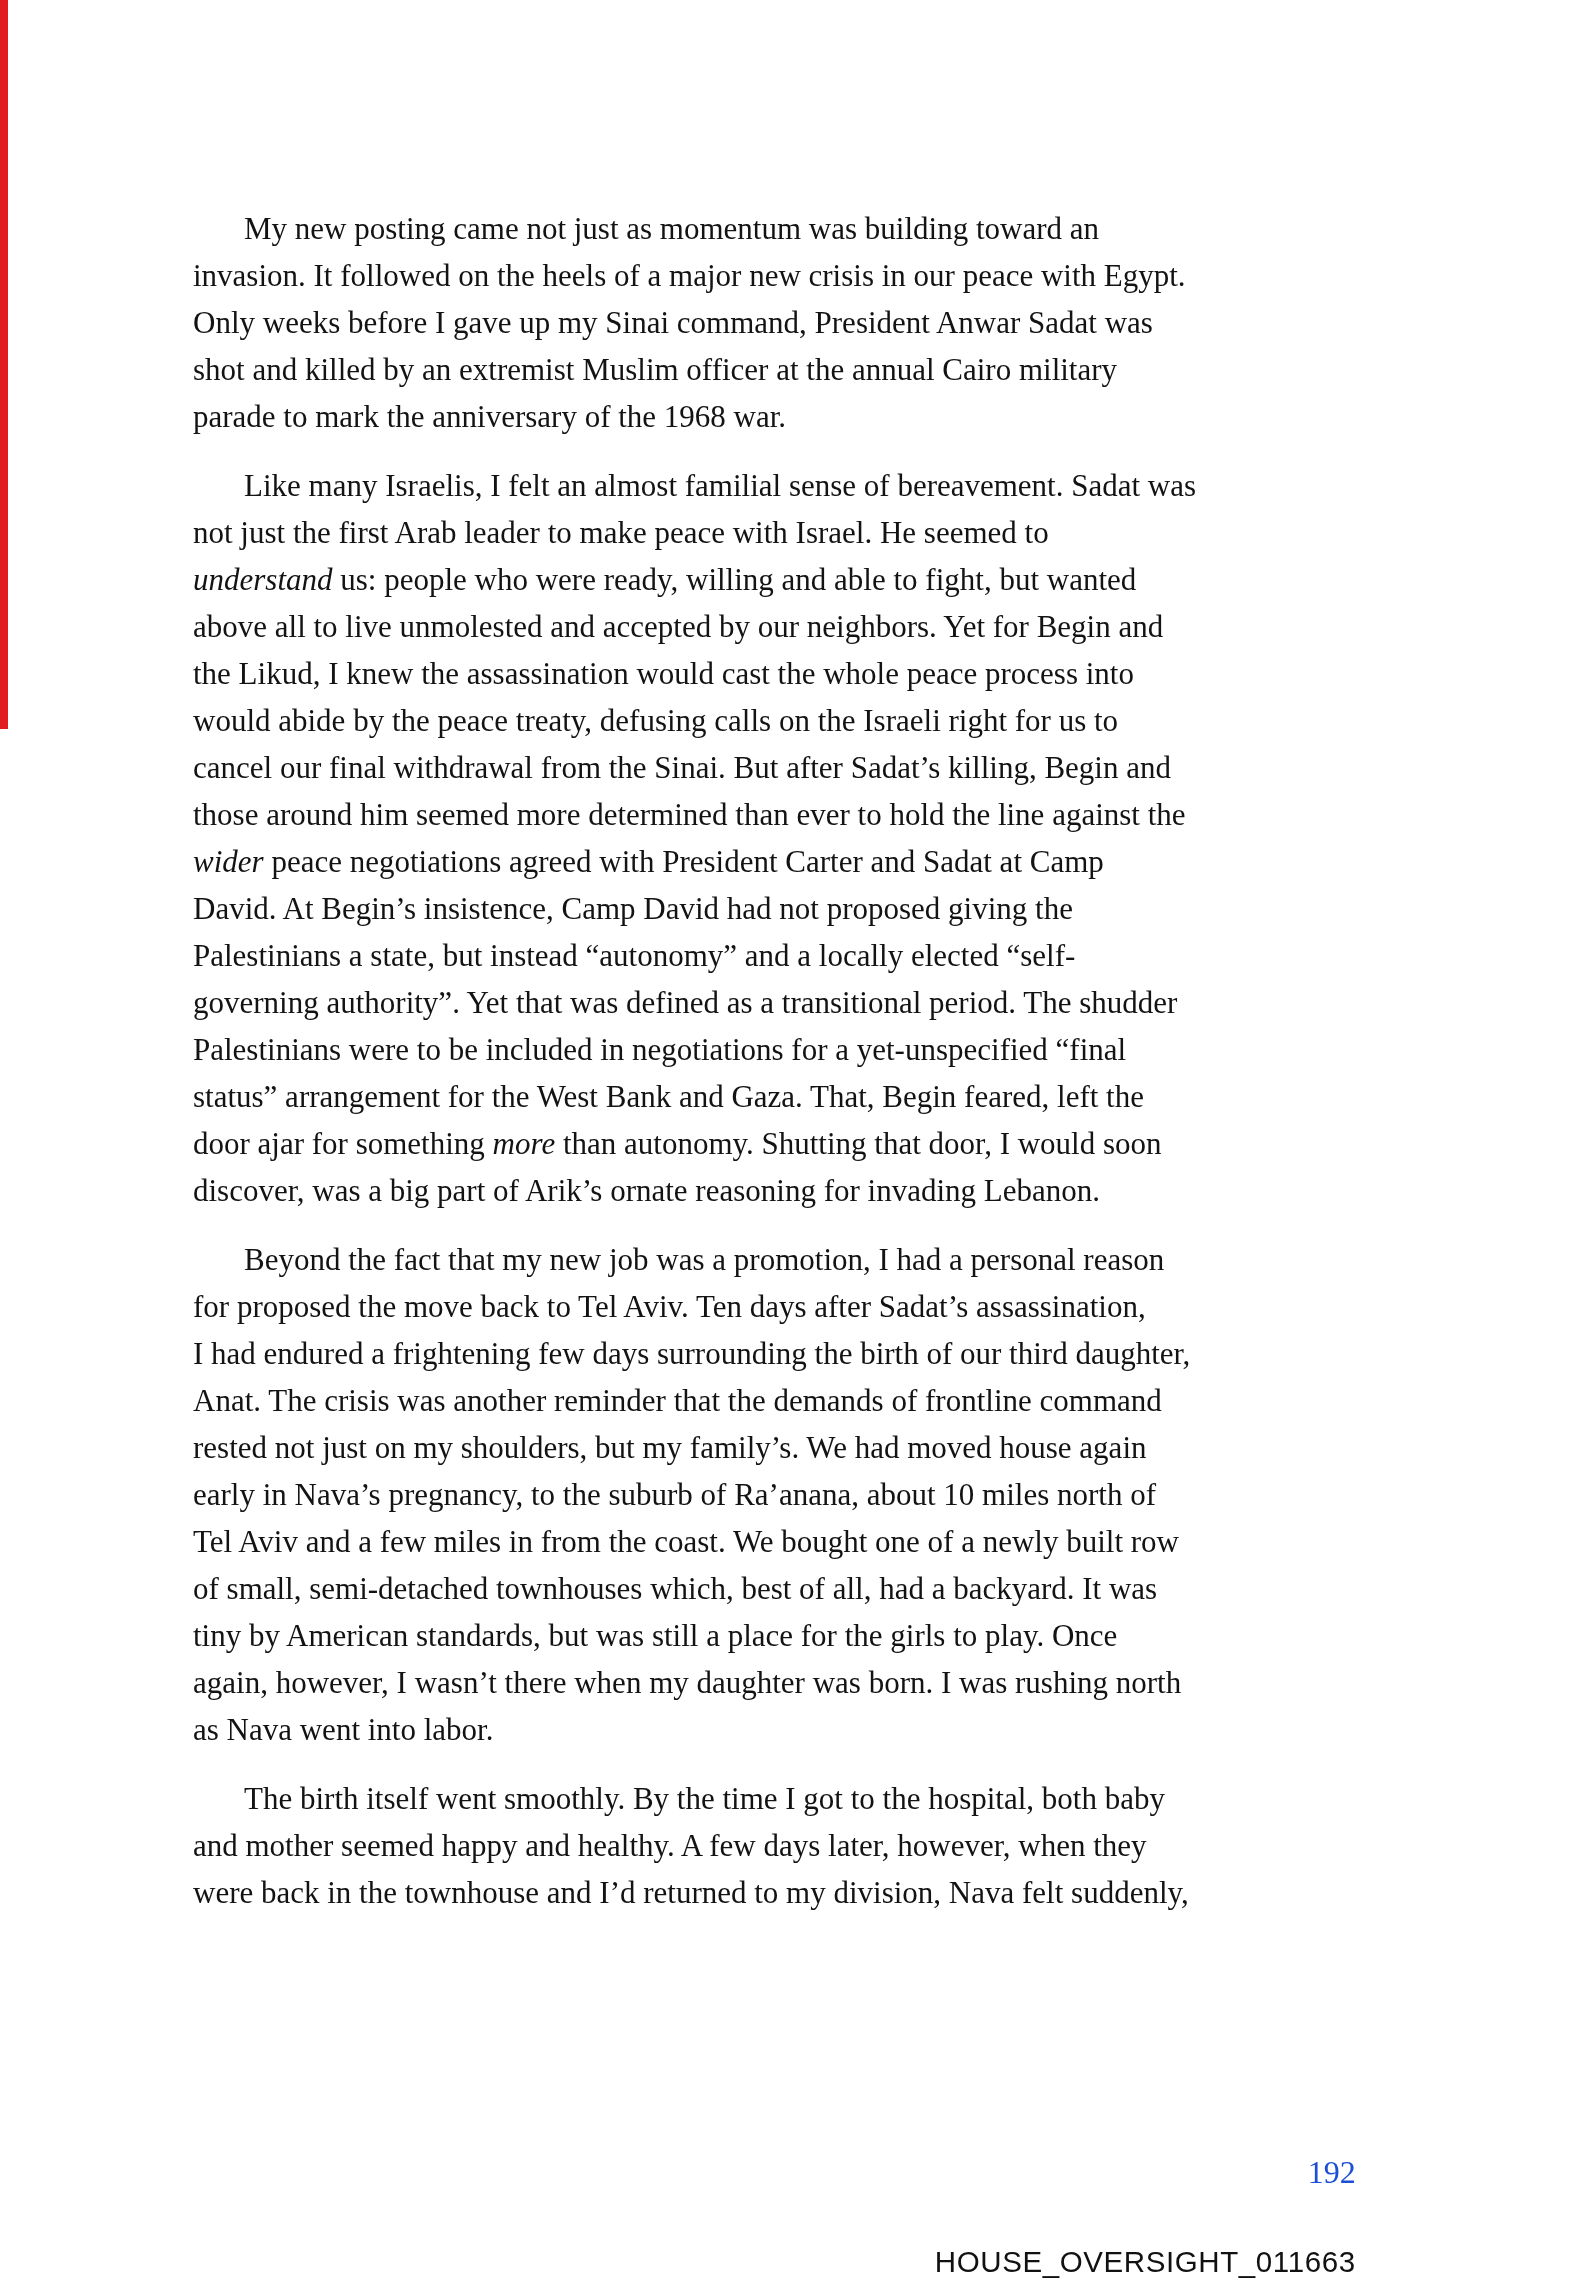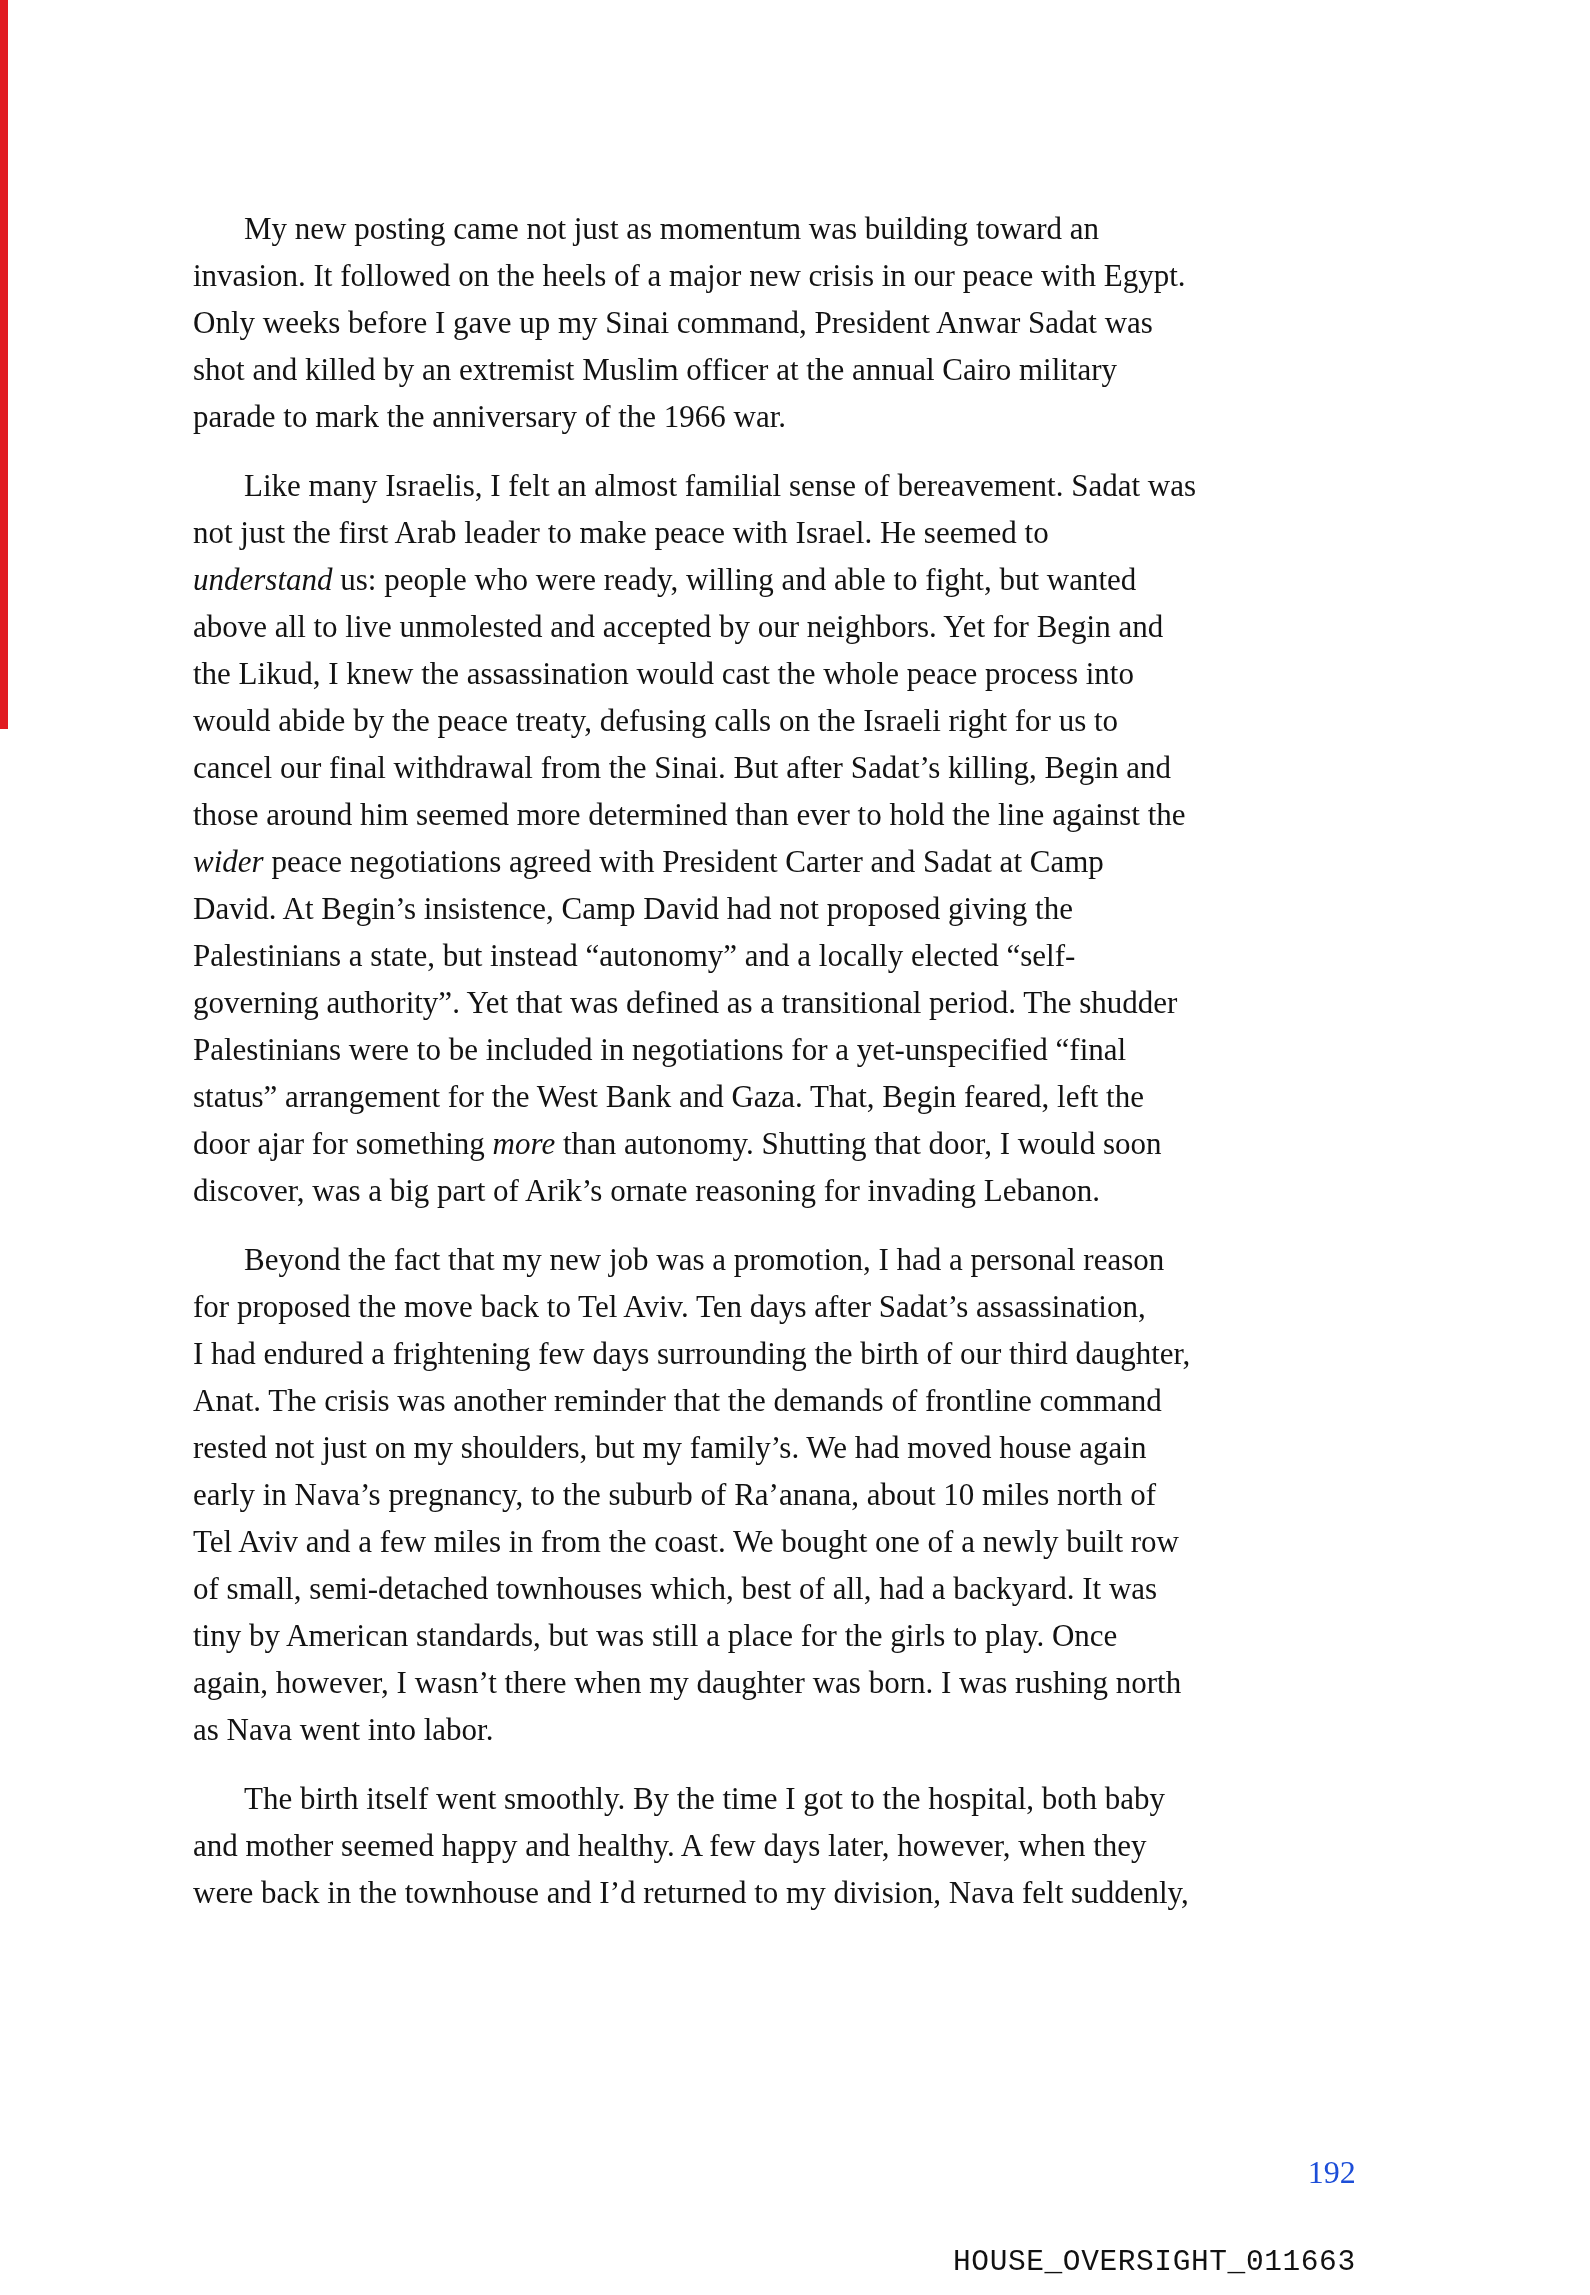--- a/index.html
+++ b/index.html
@@ -36,38 +36,38 @@
   .page-number {
     position: absolute;
     top: 2154px; right: 17.3px;
     font-family: "Liberation Serif", serif;
     font-size: 32px;
     color: #1d4ed8;
   }
   .bates-stamp {
     position: absolute;
     top: 2245px; right: 17.3px;
-    font-family: Liberation Mono, monospace;
+    font-family: Liberation Sans, sans-serif;
     font-size: 29.5px;
     letter-spacing: 0.6px;
     color: #111111;
   }
 </style>
 </head>
 <body>
 
 <div class="page">
   <div class="red-edge" style="background: rgb(225, 27, 34);"></div>
   <main class="text-block" id="text-block">
       <p>
         <span class="line"><span>My new posting came not just as momentum was building toward an</span></span>
         <span class="line"><span>invasion. It followed on the heels of a major new crisis in our peace with Egypt.</span></span>
         <span class="line"><span>Only weeks before I gave up my Sinai command, President Anwar Sadat was</span></span>
         <span class="line"><span>shot and killed by an extremist Muslim officer at the annual Cairo military</span></span>
-        <span class="line"><span>parade to mark the anniversary of the 1966 war.</span></span>
+        <span class="line"><span>parade to mark the anniversary of the 1968 war.</span></span>
       </p>
       <p>
         <span class="line"><span>Like many Israelis, I felt an almost familial sense of bereavement. Sadat was</span></span>
         <span class="line"><span>not just the first Arab leader to make peace with Israel. He seemed to</span></span>
         <span class="line"><em>understand</em><span> us: people who were ready, willing and able to fight, but wanted</span></span>
         <span class="line"><span>above all to live unmolested and accepted by our neighbors. Yet for Begin and</span></span>
         <span class="line"><span>the Likud, I knew the assassination would cast the whole peace process into</span></span>
         <span class="line"><span>would abide by the peace treaty, defusing calls on the Israeli right for us to</span></span>
         <span class="line"><span>cancel our final withdrawal from the Sinai. But after Sadat’s killing, Begin and</span></span>
         <span class="line"><span>those around him seemed more determined than ever to hold the line against the</span></span>

